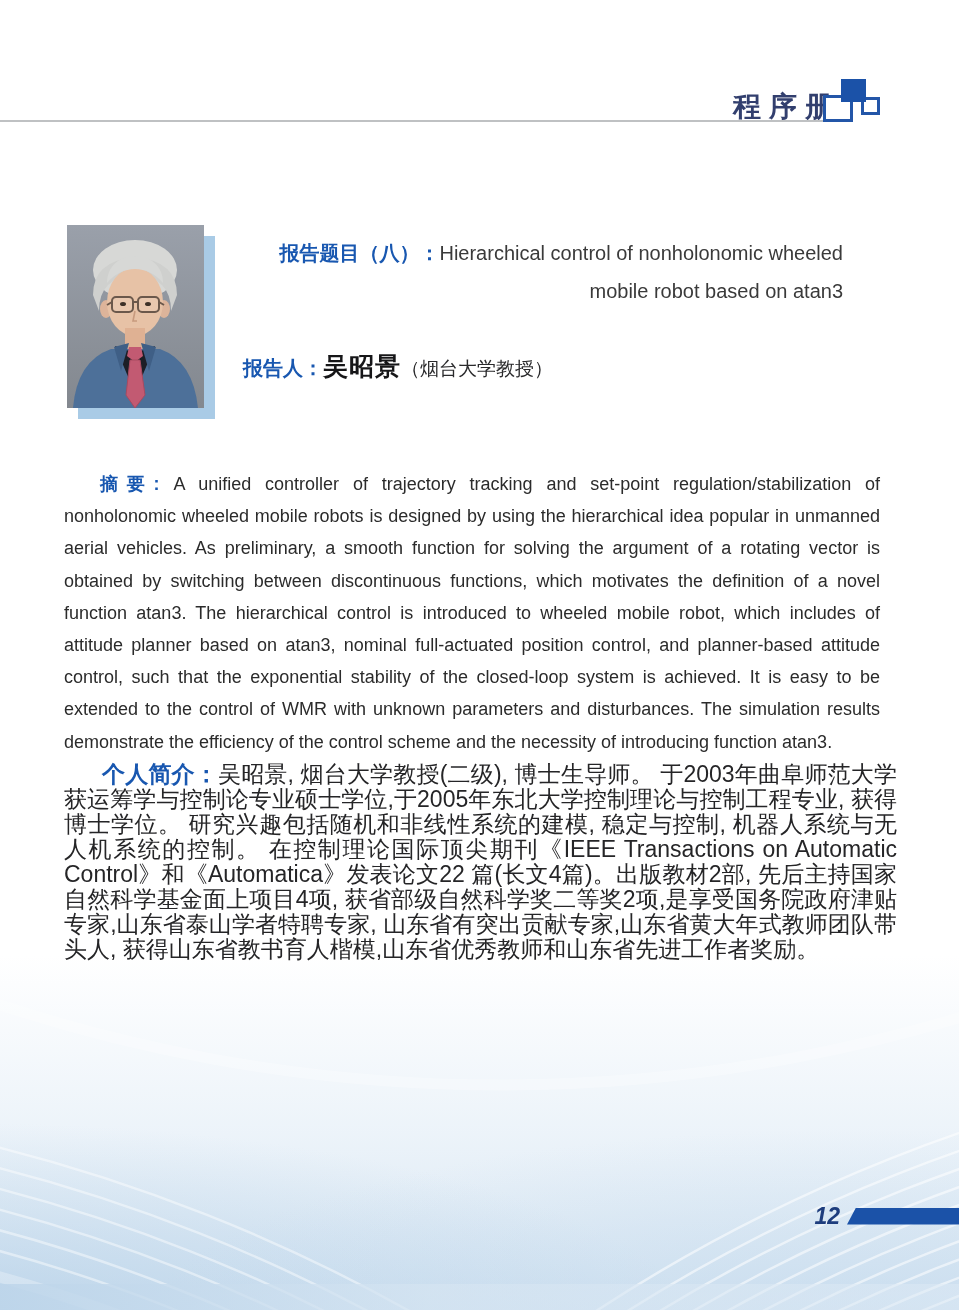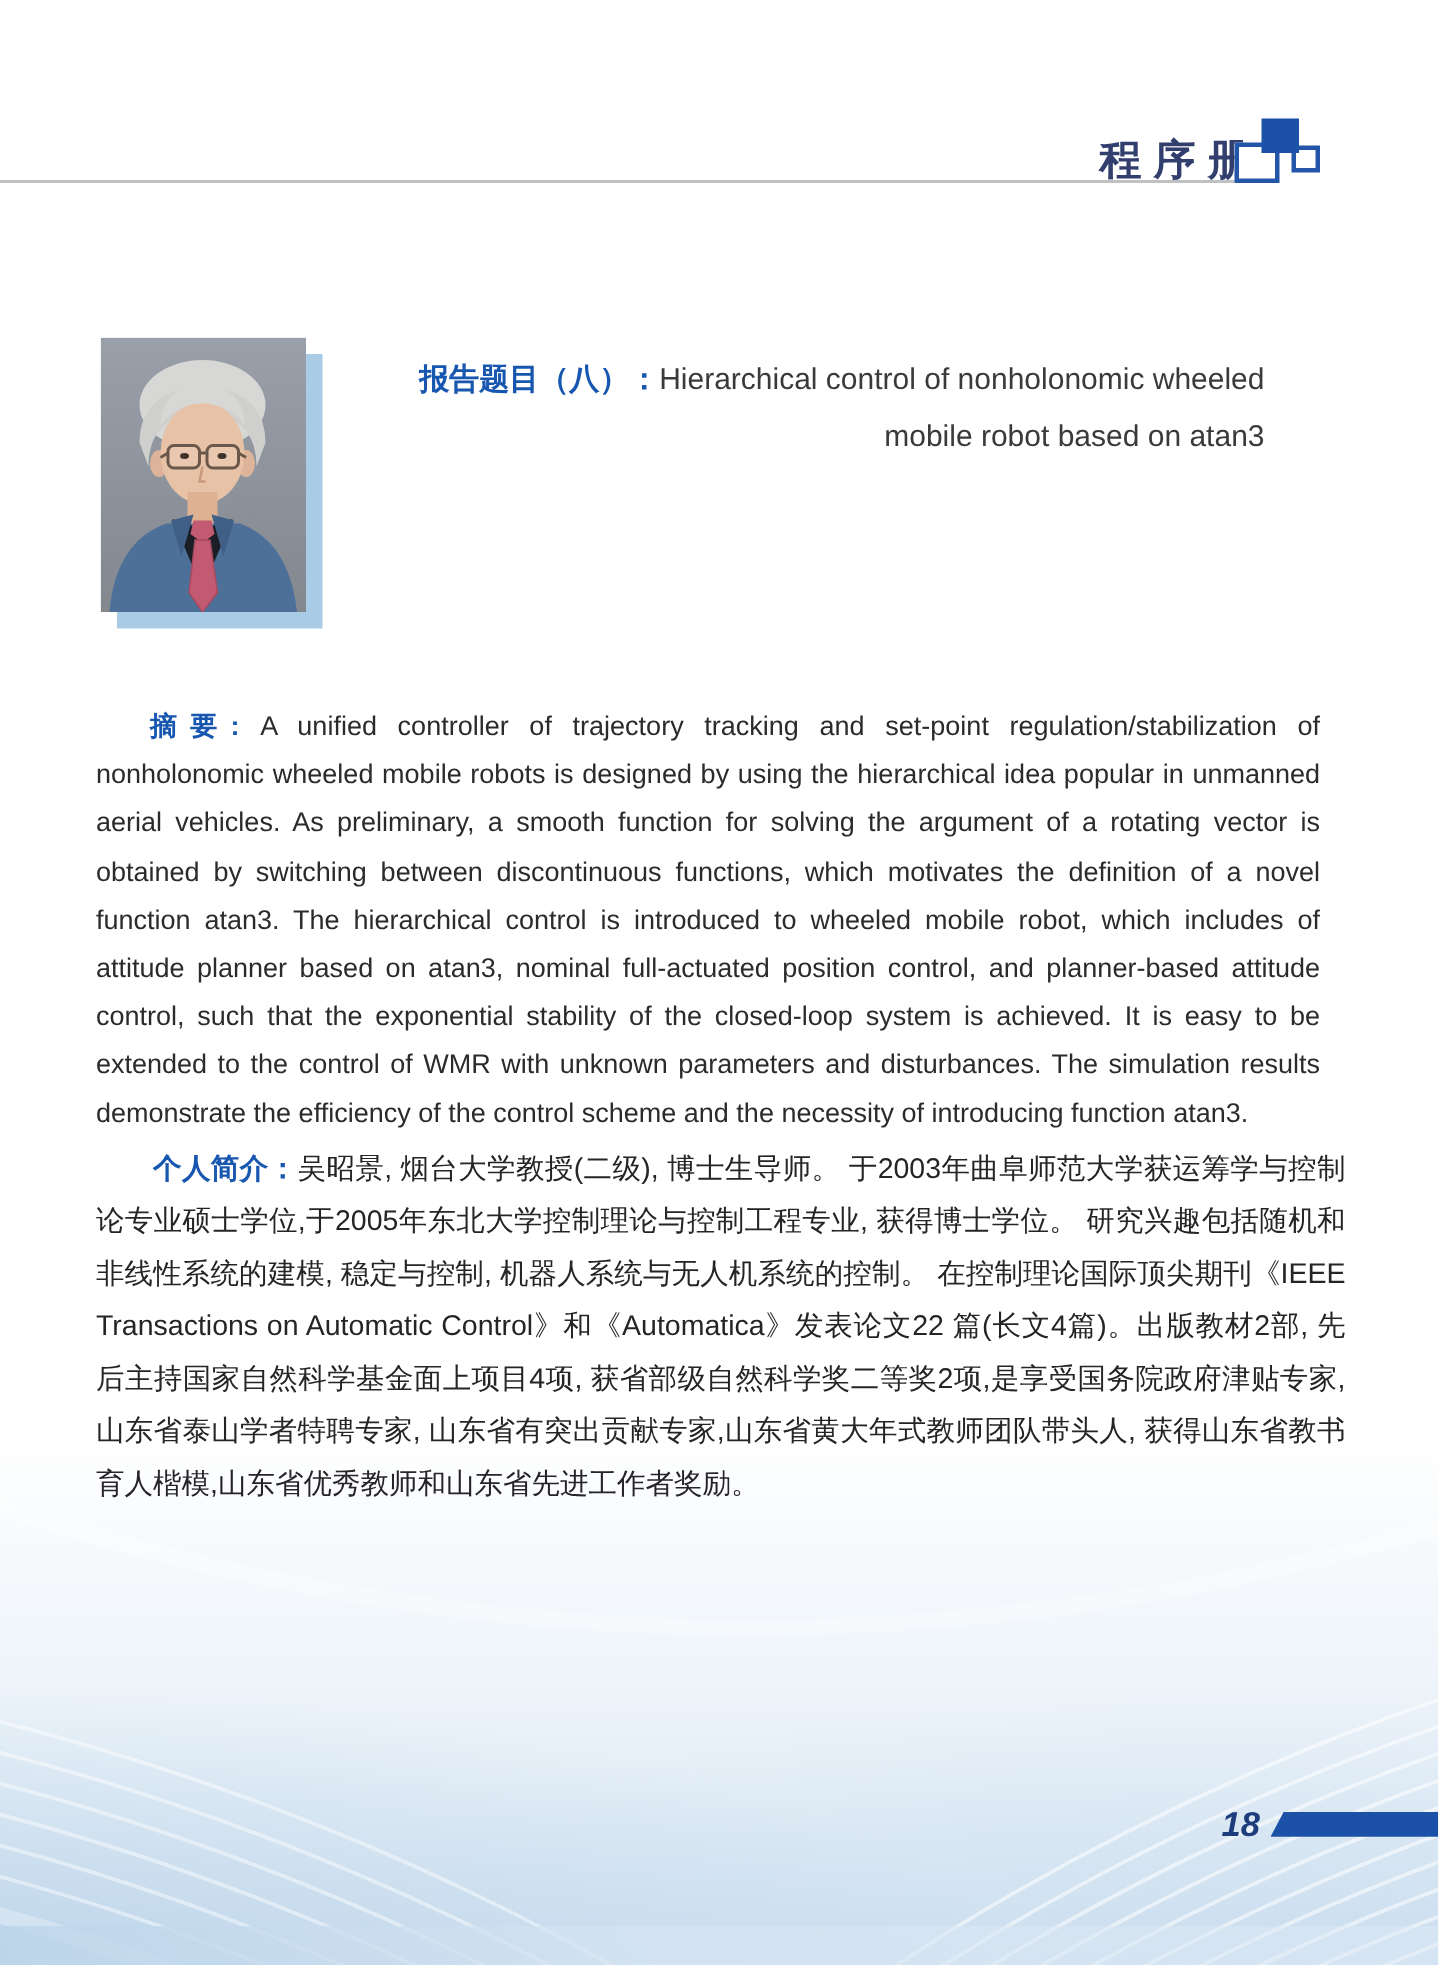--- a/index.html
+++ b/index.html
@@ -68,21 +68,21 @@
   .speaker-line .affil { font-size: 19px; color: #2a2a2c; }
 
   
   .abstract {
     position: absolute; left: 64px; top: 468px; width: 816px;
     font-size: 18px; line-height: 32.2px; text-align: justify;
     text-indent: 36px; color: #2b2b2b; margin: 0;
   }
   .bio {
     position: absolute; left: 64px; top: 762px; width: 833px;
-    font-size: 19px; line-height: 35px; text-align: justify;
+    font-size: 23px; line-height: 25px; text-align: justify;
     text-indent: 38px; color: #252527; margin: 0;
   }
 
   
   .page-footer {
     position: absolute; top: 1204px; right: 0;
     display: flex; align-items: center;
   }
   .page-num {
     font-size: 23px; font-weight: 700; color: #1e3d7d;
@@ -178,23 +178,24 @@
       <path d="M89,122 L74,118 L82,146 Z" fill="#3f5f86"></path>
 
       <path d="M62,122 L74,122 L76,131 L68,137 L60,131 Z" fill="#c25a72"></path>
       <path d="M63,135 L73,135 L78,170 L68,183 L59,170 Z" fill="#c25a72"></path>
       <path d="M63,135 L73,135 L78,170 L68,183 L59,170 Z" fill="none" stroke="#a84a60" stroke-width="1"></path>
     </svg>
   </div>
 
   <p class="talk-title"><span class="label-blue">报告题目（八）：</span><span>Hierarchical control of nonholonomic wheeled mobile robot based on atan3</span></p>
 
+  <p class="speaker-line"><span class="label-blue">报告人：</span><span class="name">吴昭景</span><span class="affil">（烟台大学教授）</span></p>
 
   <p class="abstract"><span class="label-blue">摘要:</span> <span>A unified controller of trajectory tracking and set-point regulation/stabilization of nonholonomic wheeled mobile robots is designed by using the hierarchical idea popular in unmanned aerial vehicles. As preliminary, a smooth function for solving the argument of a rotating vector is obtained by switching between discontinuous functions, which motivates the definition of a novel function atan3. The hierarchical control is introduced to wheeled mobile robot, which includes of attitude planner based on atan3, nominal full-actuated position control, and planner-based attitude control, such that the exponential stability of the closed-loop system is achieved. It is easy to be extended to the control of WMR with unknown parameters and disturbances. The simulation results demonstrate the efficiency of the control scheme and the necessity of introducing function atan3.</span></p>
 
   <p class="bio"><span class="label-blue">个人简介：</span><span>吴昭景, 烟台大学教授(二级), 博士生导师。 于2003年曲阜师范大学获运筹学与控制论专业硕士学位,于2005年东北大学控制理论与控制工程专业, 获得博士学位。 研究兴趣包括随机和非线性系统的建模, 稳定与控制, 机器人系统与无人机系统的控制。 在控制理论国际顶尖期刊《IEEE Transactions on Automatic Control》和《Automatica》发表论文22 篇(长文4篇)。出版教材2部, 先后主持国家自然科学基金面上项目4项, 获省部级自然科学奖二等奖2项,是享受国务院政府津贴专家,山东省泰山学者特聘专家, 山东省有突出贡献专家,山东省黄大年式教师团队带头人, 获得山东省教书育人楷模,山东省优秀教师和山东省先进工作者奖励。</span></p>
 
   <div class="page-footer">
-    <span class="page-num">18</span>
+    <span class="page-num">12</span>
     <div class="page-num-bar"></div>
   </div>
 
 </div>
 
 </body></html>

